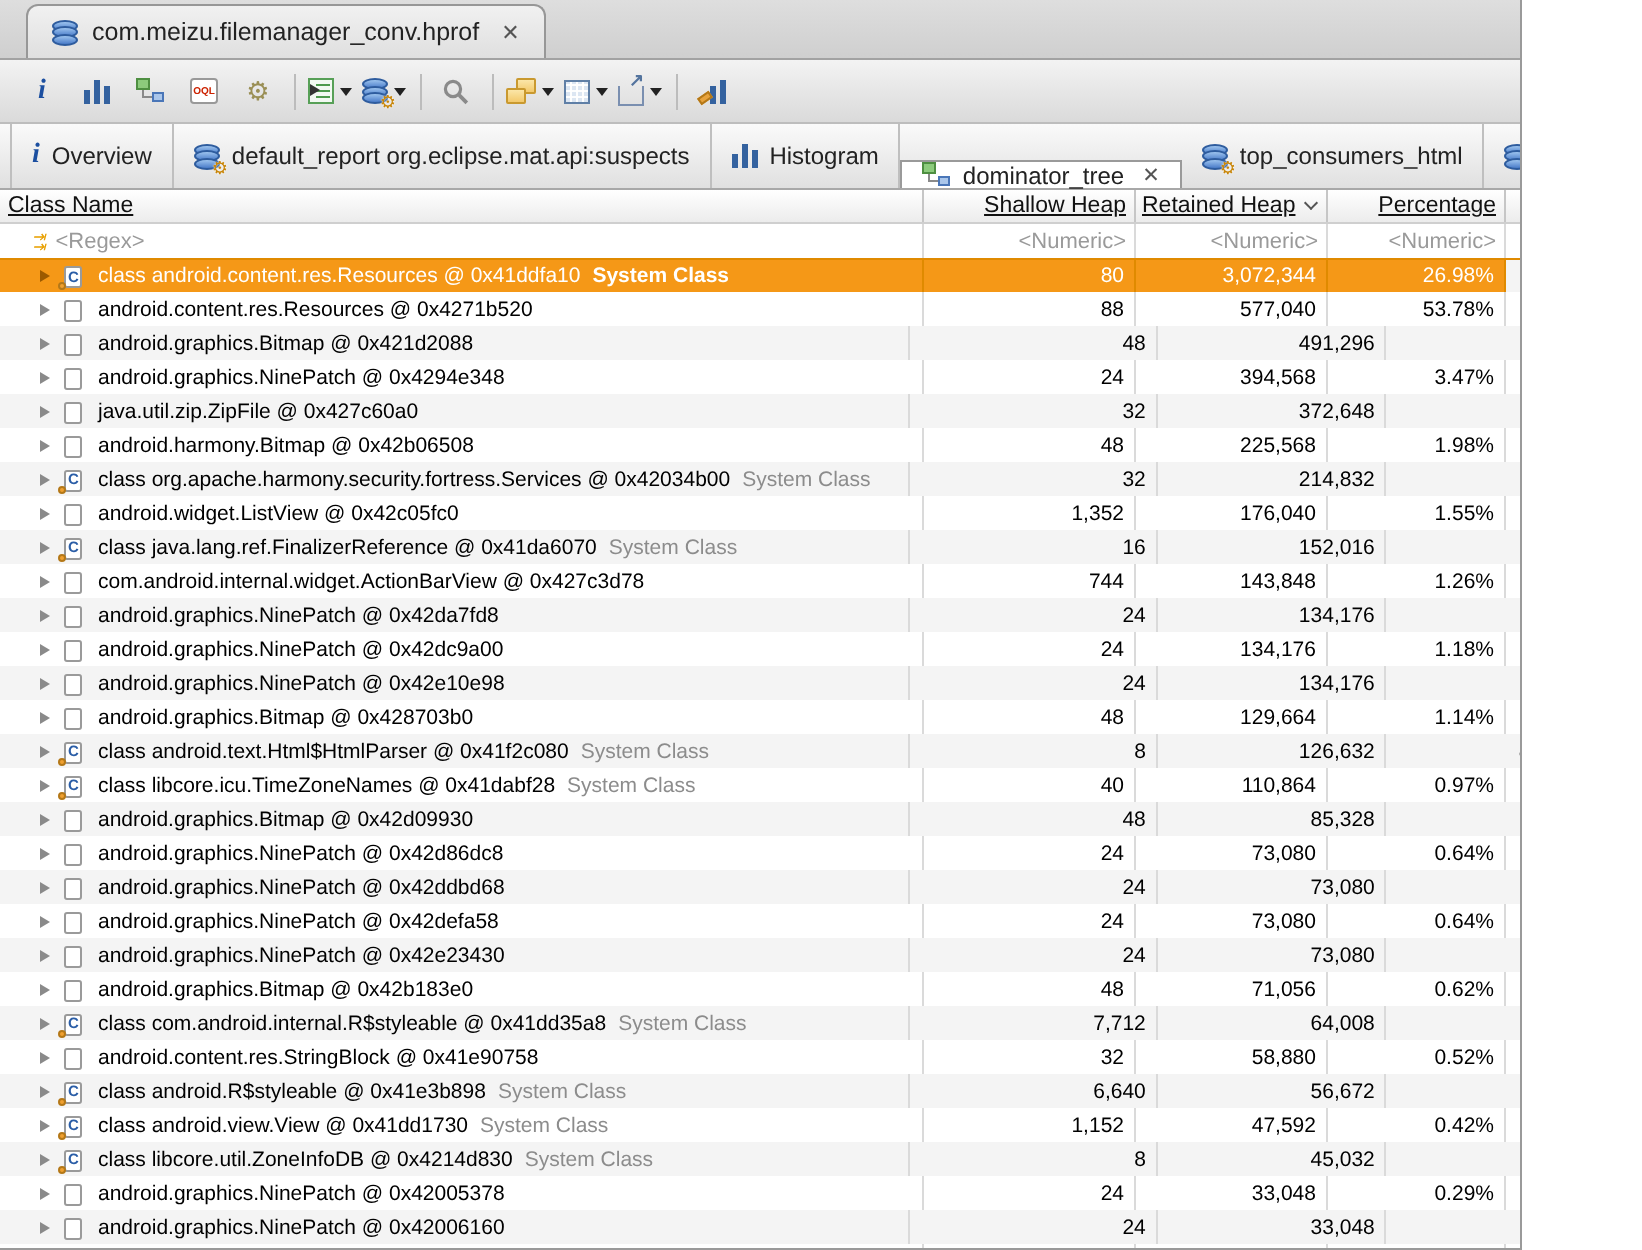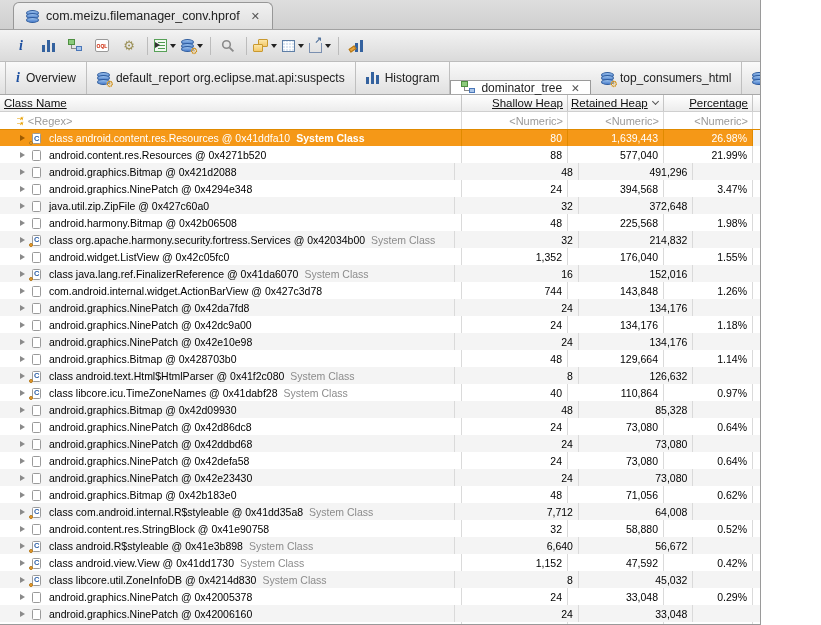--- a/index.html
+++ b/index.html
@@ -310,36 +310,36 @@
       <span class="twisty"></span>
       <span class="row-icon">
               <span class="page"></span>
               <i class="cletter">C</i>
               <span class="cdot"></span>
             </span>
       <span class="row-label">class android.content.res.Resources @ 0x41ddfa10</span>
       <span class="row-suffix">System Class</span>
     </div>
     <div class="cell num cell-w1">80</div>
-    <div class="cell num cell-w2">1,639,443</div>
+    <div class="cell num cell-w2">3,072,344</div>
     <div class="cell num cell-w3">26.98%</div>
     <div class="cell fill"></div>
   </div>
         <div class="row">
     <div class="cell name cell-w0">
       <span class="twisty"></span>
       <span class="row-icon">
               <span class="page"></span>
             </span>
       <span class="row-label">android.content.res.Resources @ 0x4271b520</span>
 
     </div>
     <div class="cell num cell-w1">88</div>
     <div class="cell num cell-w2">577,040</div>
-    <div class="cell num cell-w3">21.99%</div>
+    <div class="cell num cell-w3">53.78%</div>
     <div class="cell fill"></div>
   </div>
         <div class="row odd">
     <div class="cell name cell-w0">
       <span class="twisty"></span>
       <span class="row-icon">
               <span class="page"></span>
             </span>
       <span class="row-label">android.graphics.Bitmap @ 0x421d2088</span>
 

